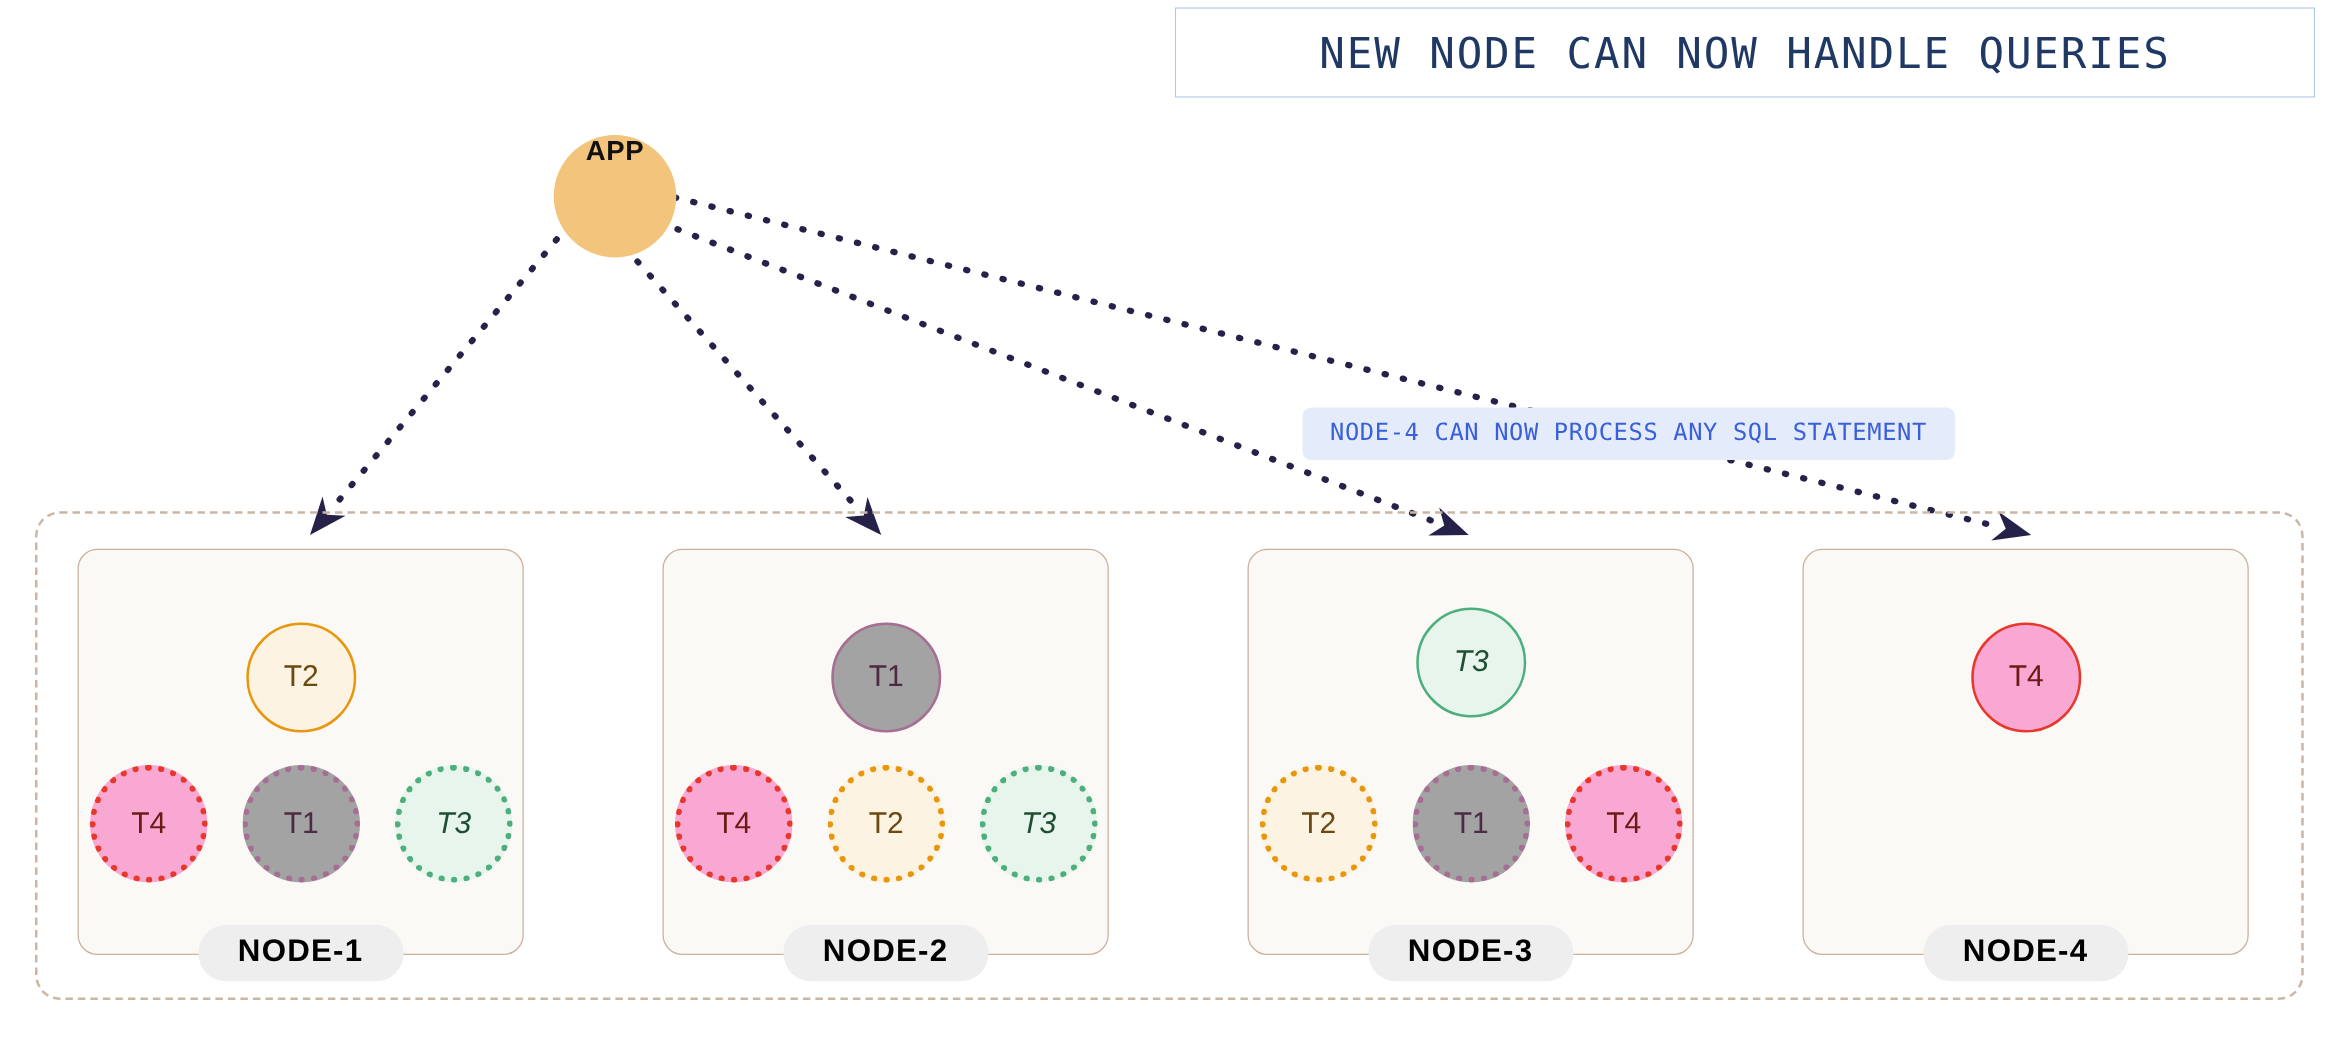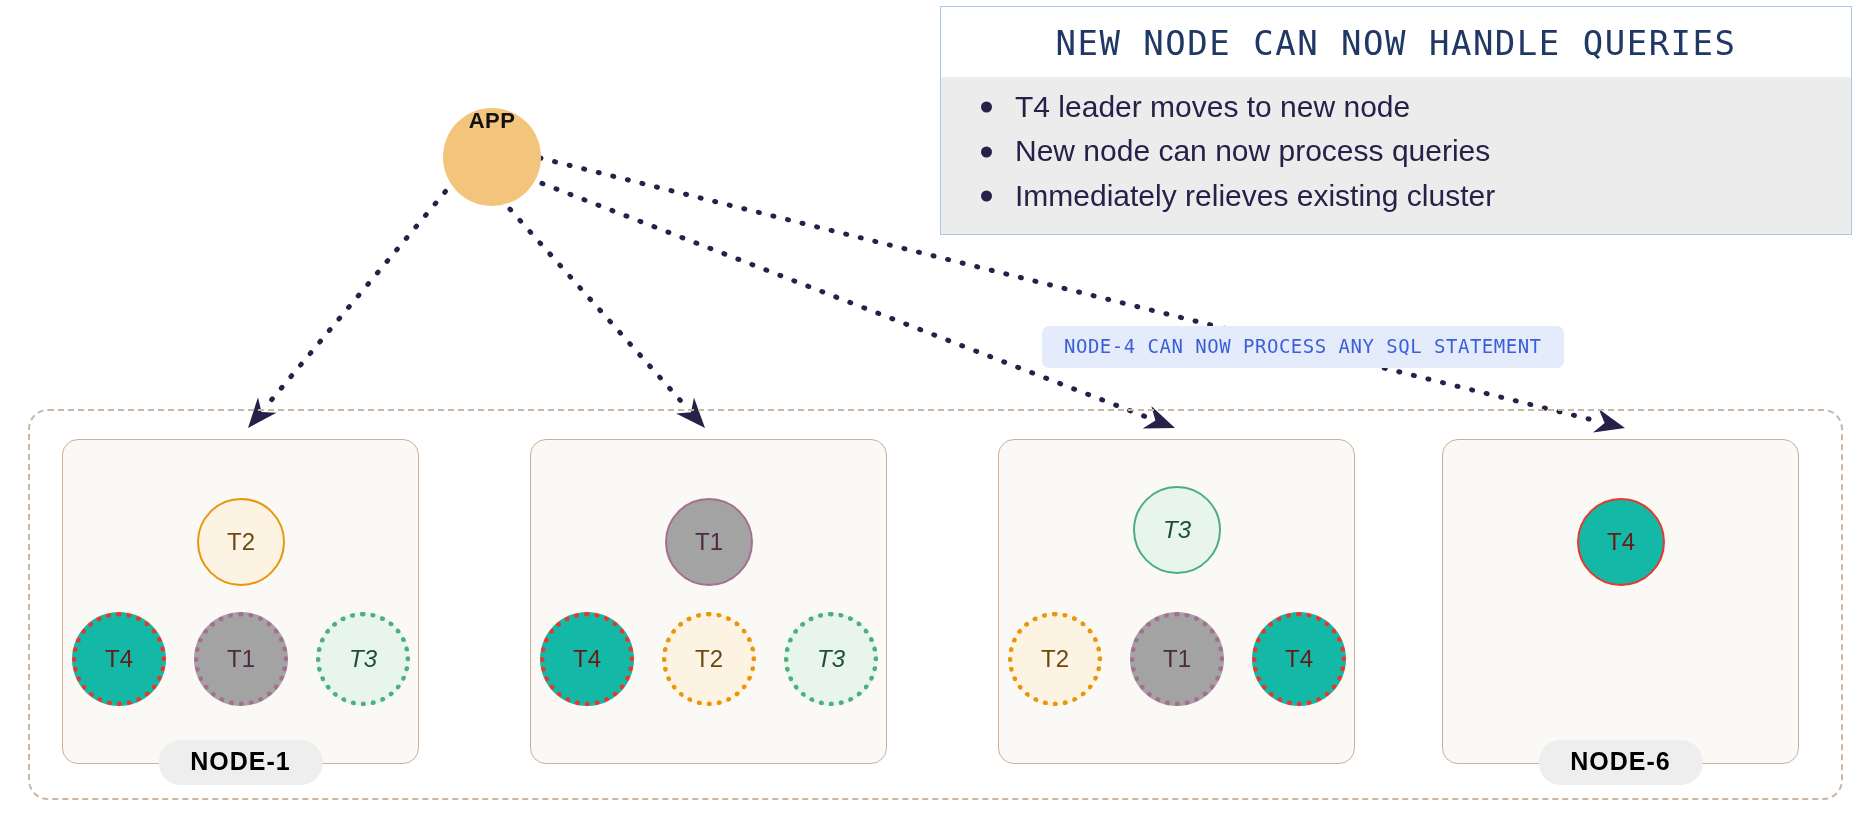--- a/index.html
+++ b/index.html
@@ -183,21 +183,21 @@
     display: flex;
     align-items: center;
     justify-content: center;
     font-size: 24px;
   }
 
   
   .tok-orange { border-color: #E8960C; background: #FDF3E3; color: #6B4A10; }
   .tok-purple { border-color: #A56E92; background: #a3a3a3; color: #4E2A42; }
   .tok-green  { border-color: #4CAF7D; background: #E8F5ED; color: #1D4F33; font-style: italic; }
-  .tok-red    { border-color: #E8372B; background: #14b8a6; color: #6B1A14; }
+  .tok-red    { border-color: #E8372B; background: #f9a8d4; color: #6B1A14; }
 
   
   .leader-slot { left: 134px; top: 58px; }
   .leader-slot-raised { left: 134px; top: 46px; }
 
   
   .f-slot-0 { left: 9px;   top: 172px; }
   .f-slot-1 { left: 131px; top: 172px; }
   .f-slot-2 { left: 253px; top: 172px; }
 </style>
@@ -216,27 +216,20 @@
       <polygon points="1625,428 1592.9900512915378,432.4003617671314 1604.6214953528274,422.92885137812294 1598.7856497165403,409.1106421703627" fill="#262149"></polygon>
     </g>
 </svg>
 
 <div id="app-node">
   <span class="app-label">APP</span>
 </div>
 
 <div id="header-callout">
   <div class="callout-title">NEW NODE CAN NOW HANDLE QUERIES</div>
-  <div class="callout-body">
-    <ul class="callout-list" id="callout-list">
-        <li><span class="bullet-dot"></span><span>T4 leader moves to new node</span></li>
-        <li><span class="bullet-dot"></span><span>New node can now process queries</span></li>
-        <li><span class="bullet-dot"></span><span>Immediately relieves existing cluster</span></li>
-      </ul>
-  </div>
 </div>
 
 <div id="sub-annotation">NODE-4 CAN NOW PROCESS ANY SQL STATEMENT</div>
 
 <div id="cluster-boundary"></div>
 
 <div class="node-card" id="node-card-1">
     <div class="leader-circle tok-orange leader-slot">
       <span>T2</span>
     </div>
@@ -257,33 +250,35 @@
     </div>
     <div class="follower-circle tok-red f-slot-0">
       <span>T4</span>
     </div>
     <div class="follower-circle tok-orange f-slot-1">
       <span>T2</span>
     </div>
     <div class="follower-circle tok-green f-slot-2">
       <span>T3</span>
     </div>
+    <div class="node-label-pill">NODE-2</div>
   </div>
 <div class="node-card" id="node-card-3">
     <div class="leader-circle tok-green leader-slot-raised">
       <span>T3</span>
     </div>
     <div class="follower-circle tok-orange f-slot-0">
       <span>T2</span>
     </div>
     <div class="follower-circle tok-purple f-slot-1">
       <span>T1</span>
     </div>
     <div class="follower-circle tok-red f-slot-2">
       <span>T4</span>
     </div>
+    <div class="node-label-pill">NODE-3</div>
   </div>
 <div class="node-card" id="node-card-4">
     <div class="leader-circle tok-red leader-slot">
       <span>T4</span>
     </div>
-    <div class="node-label-pill">NODE-6</div>
+    <div class="node-label-pill">NODE-4</div>
   </div>
 
 </body></html>

